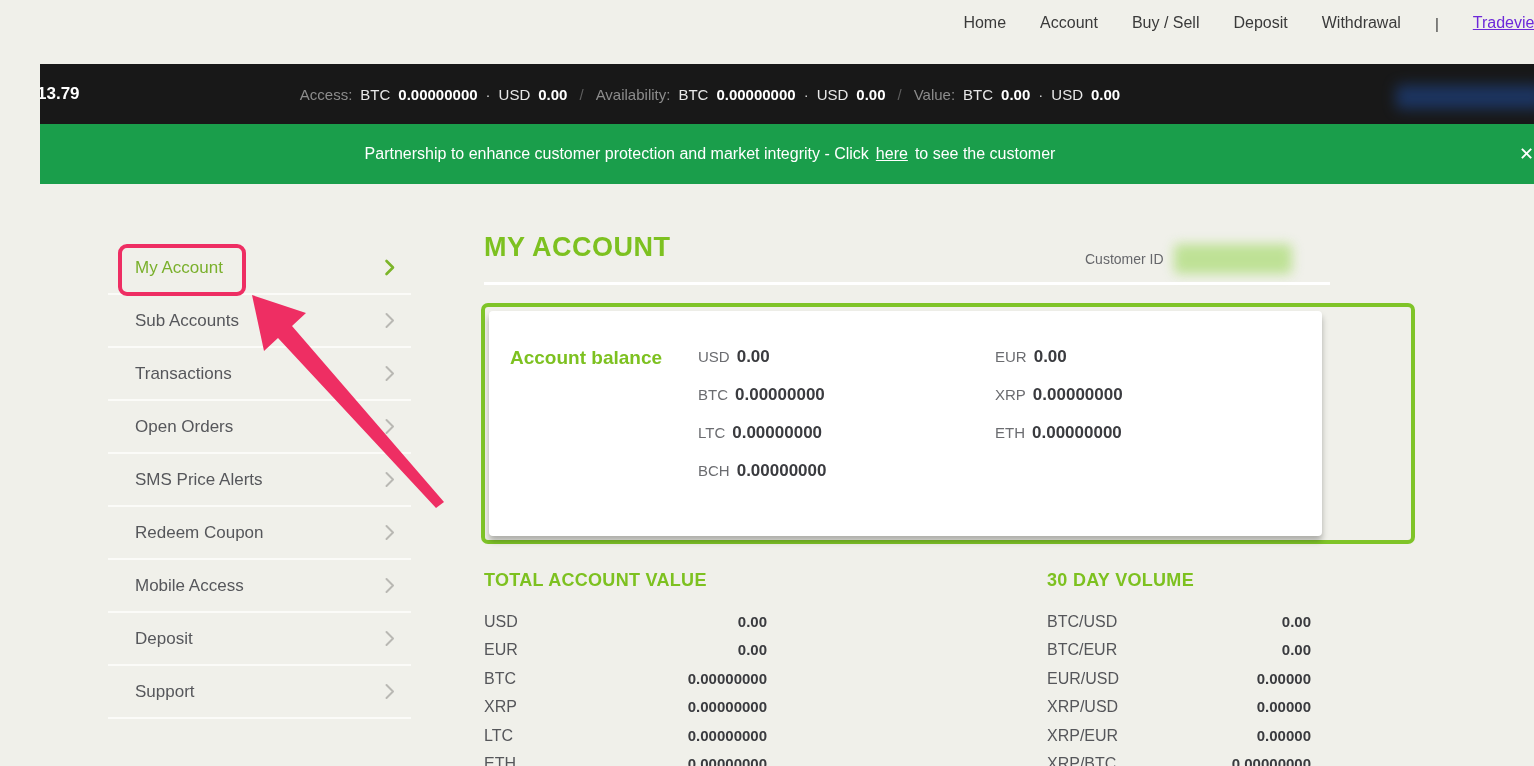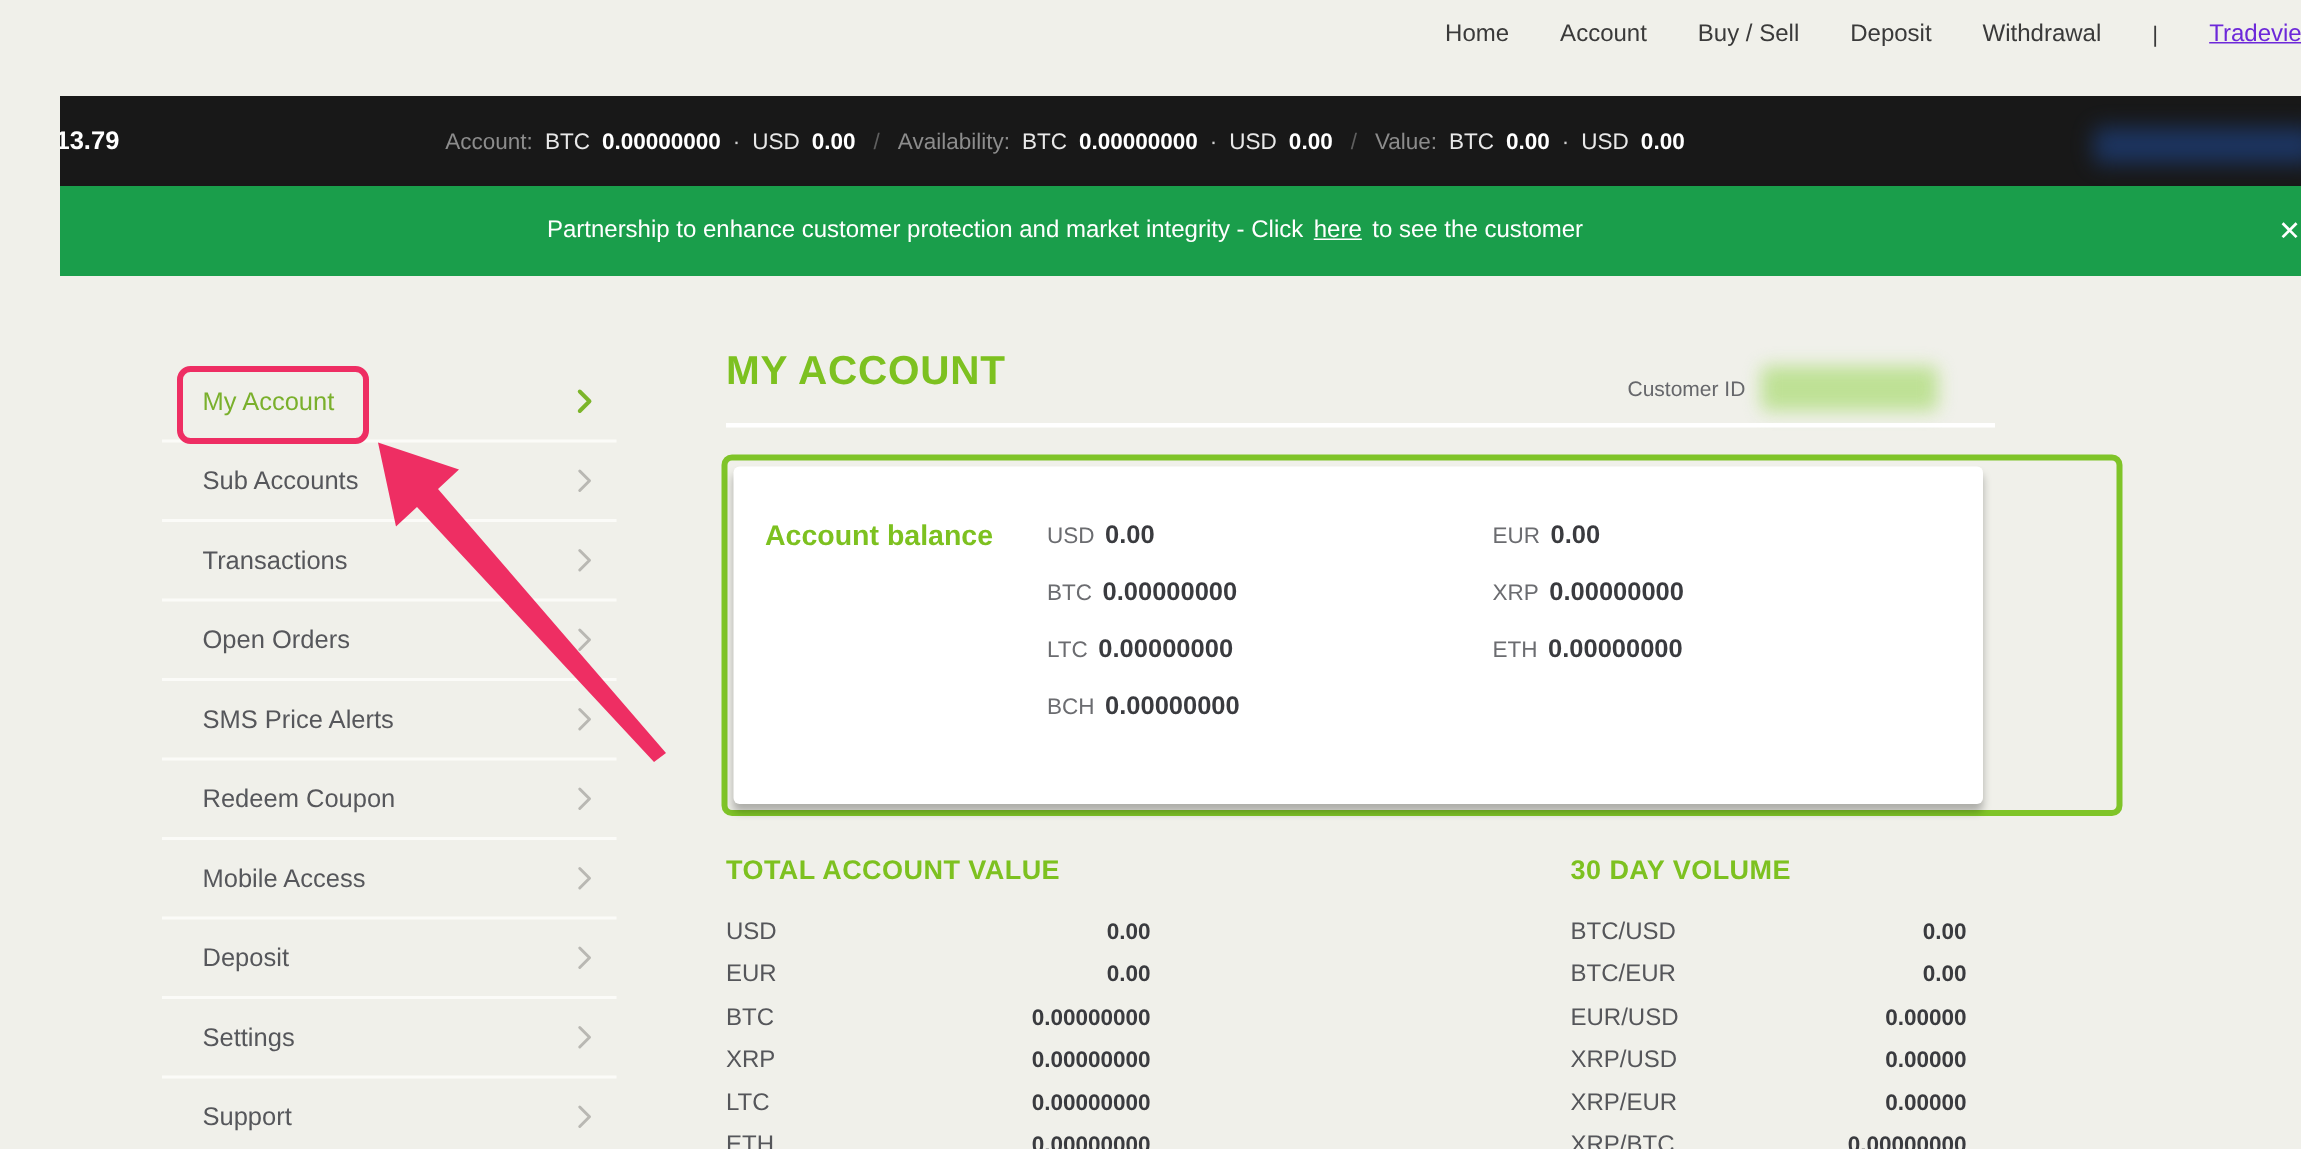--- a/index.html
+++ b/index.html
@@ -84,21 +84,21 @@
       <a class="nav-link">Deposit</a>
       <a class="nav-link">Withdrawal</a>
       <span class="nav-divider">|</span>
       <a class="nav-link nav-tradeview">Tradeview</a>
     </div>
   </div>
 
   <div class="ticker">
     <div class="ticker-price">13.79</div>
     <div class="ticker-center">
-      <span class="tlabel">Account:</span>
+      <span class="tlabel">Access:</span>
       <span class="tcur">BTC</span>
       <span class="tval">0.00000000</span>
       <span class="tdot">·</span>
       <span class="tcur">USD</span>
       <span class="tval">0.00</span>
       <span class="tslash">/</span>
       <span class="tlabel">Availability:</span>
       <span class="tcur">BTC</span>
       <span class="tval">0.00000000</span>
       <span class="tdot">·</span>
@@ -183,28 +183,20 @@
     </div>
     <div class="side-item">
       <span class="side-label">Deposit</span>
       <span class="chev">
           <svg width="11" height="17" viewBox="0 0 11 17">
             <path d="M2.5 2 L9 8.5 L2.5 15" fill="none" stroke="currentColor" stroke-width="2" stroke-linecap="round" stroke-linejoin="round"></path>
           </svg>
         </span>
     </div>
     <div class="side-item">
-      <span class="side-label">Settings</span>
-      <span class="chev">
-          <svg width="11" height="17" viewBox="0 0 11 17">
-            <path d="M2.5 2 L9 8.5 L2.5 15" fill="none" stroke="currentColor" stroke-width="2" stroke-linecap="round" stroke-linejoin="round"></path>
-          </svg>
-        </span>
-    </div>
-    <div class="side-item">
       <span class="side-label">Support</span>
       <span class="chev">
           <svg width="11" height="17" viewBox="0 0 11 17">
             <path d="M2.5 2 L9 8.5 L2.5 15" fill="none" stroke="currentColor" stroke-width="2" stroke-linecap="round" stroke-linejoin="round"></path>
           </svg>
         </span>
     </div>
   </div>
 
   <div class="main-title">MY ACCOUNT</div>

